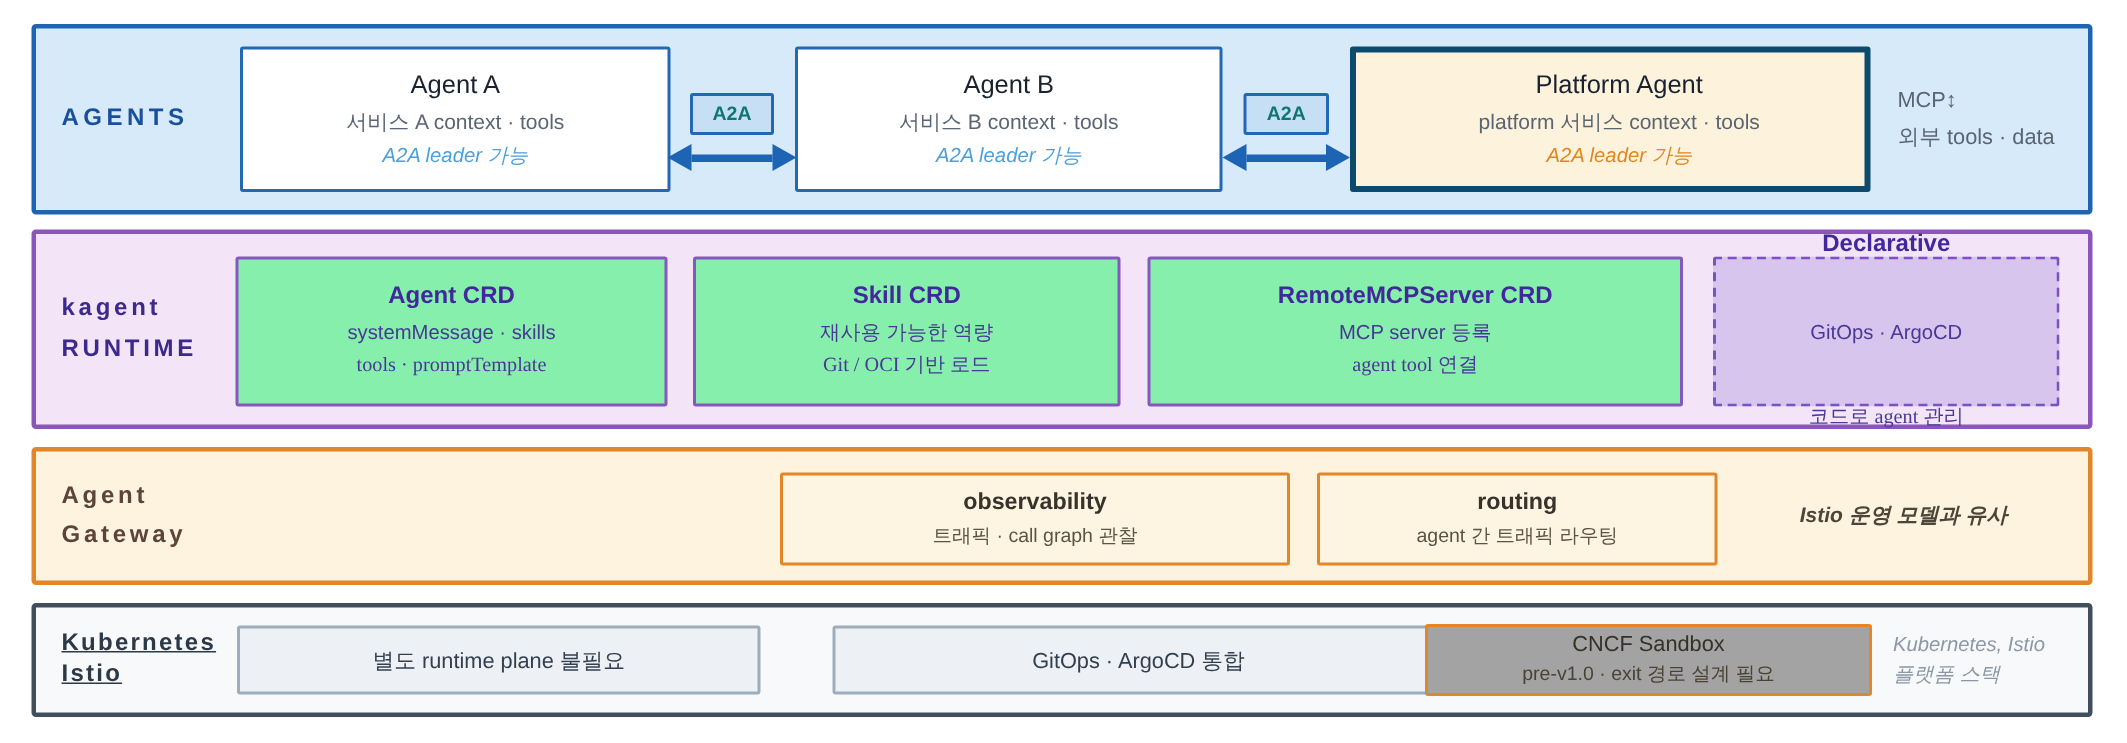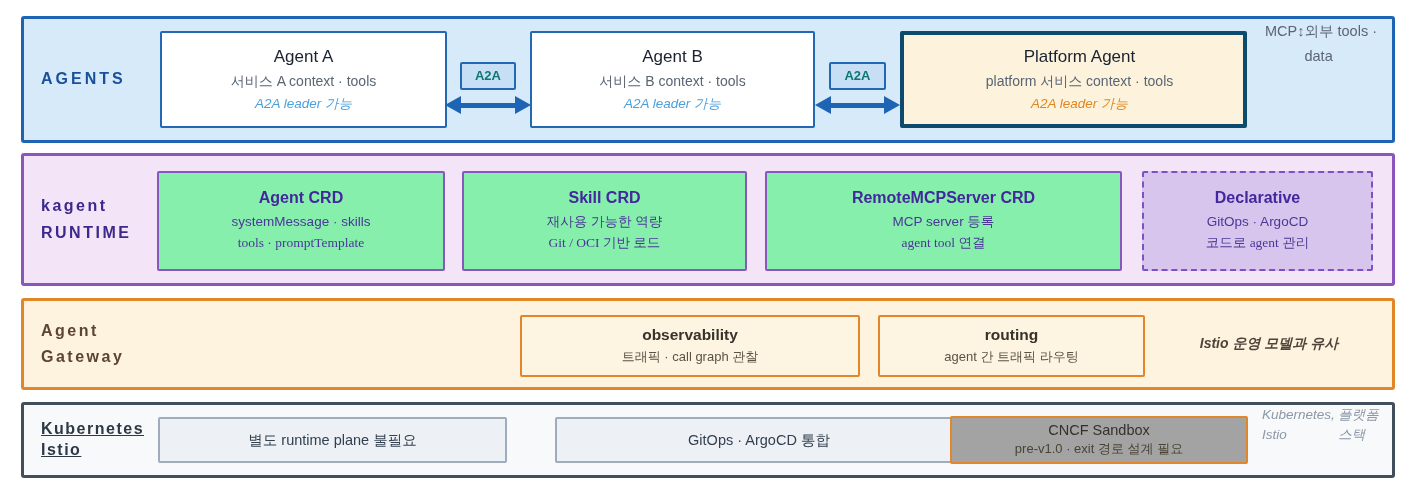--- a/index.html
+++ b/index.html
@@ -56,32 +56,32 @@
     color:#0f766e; font-weight:700; font-size:13px;
     padding:3px 13px; line-height:1.4;
   }
   .arrow { display:flex; align-items:center; width:100%; margin-top:6px; }
   .arrow .head-l { width:0; height:0; border-top:9px solid transparent; border-bottom:9px solid transparent; border-right:16px solid #1D64B4; }
   .arrow .bar    { flex:1; height:5px; background:#1D64B4; }
   .arrow .head-r { width:0; height:0; border-top:9px solid transparent; border-bottom:9px solid transparent; border-left:16px solid #1D64B4; }
 
   .side-note {
     position:absolute; top:0; bottom:0;
-    display:flex; flex-direction:row; justify-content:center;
+    display:flex; flex-direction:column; justify-content:center;
     text-align:left; line-height:1.7;
   }
   .mcp-note { left:1241px; color:#5A6573; font-size:14.5px; }
   .k8s-note { left:1238px; color:#8C98A7; font-size:13.5px; font-style:italic; line-height:1.45; }
 
   
   .crd-box { top:15px; height:100px; background:#86efac; border:2px solid #8757C0; }
   .crd-box .title { font-size:16px; font-weight:700; color:#42289C; }
   .crd-box .line  { font-size:13.5px; color:#4A3897; margin-top:5px; line-height:1.45; }
   .crd-box .line + .line { margin-top:1px;font-family:Liberation Serif, serif; }
-  .declarative-box { background:#D7C5EE; border:2px dashed #7B51C4; }
+  .declarative-box { background:#D7C5EE; border:2px dashed #7B51C4;gap:35px; }
 
   
   .gw-box { top:14px; height:62px; background:#FDF4E1; border:2px solid #E2862A; }
   .gw-box .title { font-size:15.5px; font-weight:700; color:#38322A; }
   .gw-box .line  { font-size:13px; color:#5C5346; margin-top:4px; }
   .istio-note {
     position:absolute; left:1120px; width:250px; top:0; bottom:0;
     display:flex; align-items:center; justify-content:center;
     color:#4E453A; font-size:14px; font-style:italic; font-weight:600;
   }

